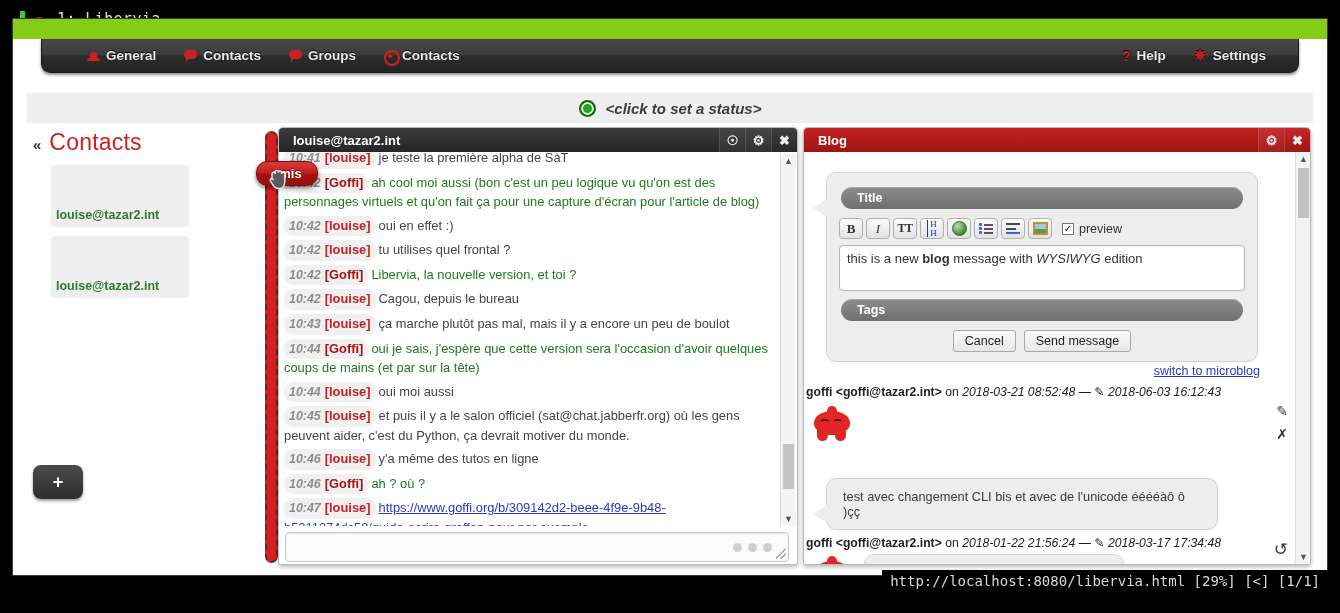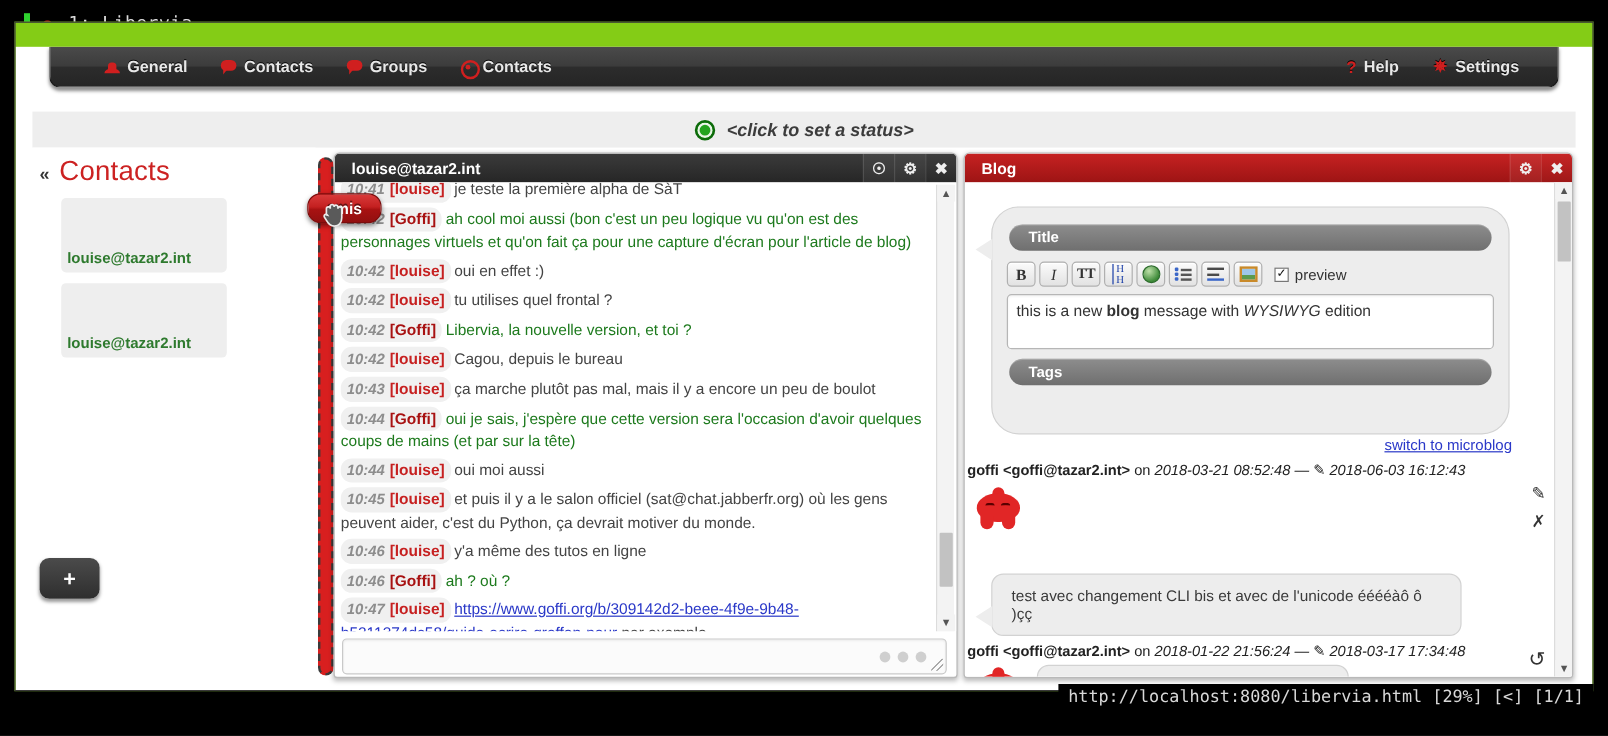--- a/index.html
+++ b/index.html
@@ -286,21 +286,21 @@
   }
   .bubble::after {
     content:""; position: absolute; left: -16px; top: 25px;
     border-top: 10px solid transparent;
     border-bottom: 10px solid transparent;
     border-right: 15px solid #d2d2d2;
     z-index: -1;
   }
 
   #editor-bubble {
-    position: absolute; left: 22px; top: 20px; width: 432px; height: 190px; border-radius: 23px;
+    position: absolute; left: 22px; top: 20px; width: 432px; height: 190px;
   }
   .field-pill {
     height: 22px; border-radius: 11px;
     background: linear-gradient(to bottom,#8d8d8d,#6f6f6f);
     color: #fff; font-size: 12.5px; font-weight: bold;
     display: flex; align-items: center; padding-left: 16px;
     box-shadow: inset 0 1px 0 rgba(255,255,255,.22);
     cursor: text;
   }
   #title-field { margin: 14px 14px 0 14px; }
@@ -619,20 +619,24 @@
               <label>preview</label>
             </div>
           </div>
 
           <div id="editor-text">
             <span>this is a new </span><b>blog</b><span> message with </span><i>WYSIWYG</i><span> edition</span>
           </div>
 
           <div class="field-pill" id="tags-field">Tags</div>
 
+          <div id="editor-actions">
+            <div class="btn-std">Cancel</div>
+            <div class="btn-std">Send message</div>
+          </div>
         </div>
         <div id="switch-link">switch to microblog</div>
 
         <div class="post-meta" style="top:233px;">
           <b>goffi &lt;goffi@tazar2.int&gt;</b>
           <span>on</span>
           <span class="dt">2018-03-21 08:52:48</span>
           <span class="dt">—</span>
           <span class="pen">✎</span>
           <span class="dt">2018-06-03 16:12:43</span>

